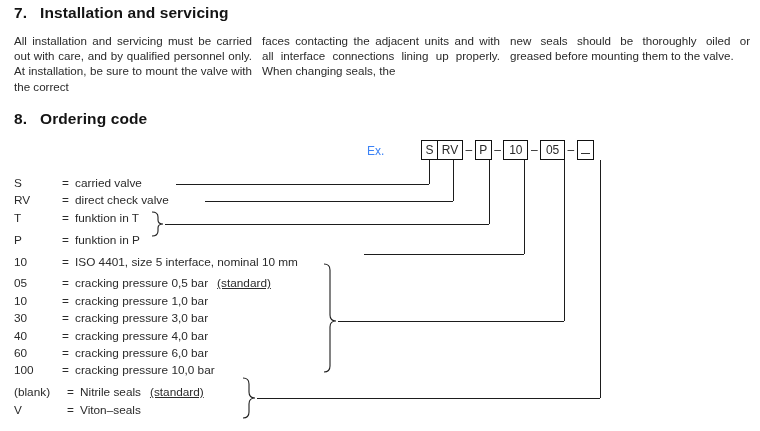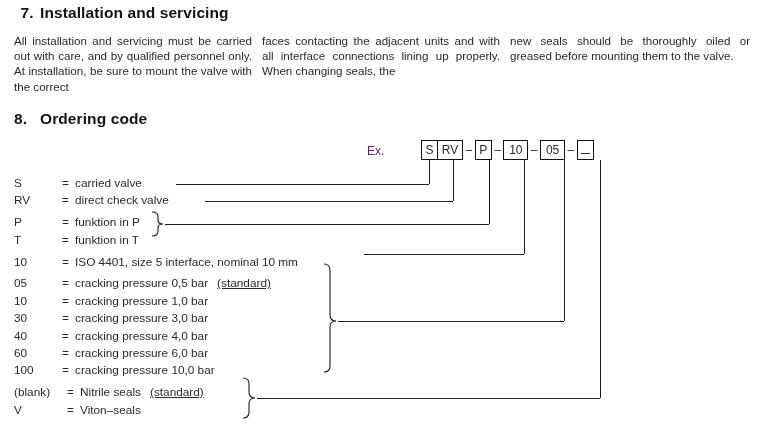--- a/index.html
+++ b/index.html
@@ -37,21 +37,21 @@
     line-height: 15.2px;
     color: #2a2a2a;
     text-align: justify;
   }
   .col p { margin: 0; }
   .ex-label {
     position: absolute;
     left: 367px;
     top: 144px;
     font-size: 12px;
-    color: #701a75;
+    color: #3b82f6;
   }
   .code-row {
     position: absolute;
     left: 421px;
     top: 140px;
     display: flex;
     align-items: stretch;
     height: 20px;
   }
   .code-box {
@@ -128,21 +128,21 @@
     shape-rendering: crispEdges;
   }
   #leaders path.brace {
     stroke-width: 1.1;
     shape-rendering: geometricPrecision;
   }
 </style>
 </head>
 <body>
 
-<div class="section-heading" style="left:14px; top:4px;text-align:center;">
+<div class="section-heading" style="left:14px; top:4px;">
   <span class="num">7.</span><span>Installation and servicing</span>
 </div>
 
 <div class="col" style="left:14px; top:33px; width:238px;">
   <p>All installation and servicing  must be carried out with care, and by qualified personnel only. At installation, be sure to mount the valve with the correct</p>
 </div>
 <div class="col" style="left:262px; top:33px; width:238px;">
   <p>faces  contacting  the  adjacent  units and with all interface connections lining up properly. When changing seals, the</p>
 </div>
 <div class="col" style="left:510px; top:33px; width:240px;">
@@ -168,25 +168,25 @@
   <div class="code-box blank"></div>
 </div>
 
 <div class="legend">
   <div class="legend-row">
     <span class="key">S</span><span class="eq">=</span><span>carried valve</span>
   </div>
   <div class="legend-row">
     <span class="key">RV</span><span class="eq">=</span><span>direct check valve</span>
   </div>
+  <div class="legend-row">
+    <span class="key">T</span><span class="eq">=</span><span>funktion in T</span>
+  </div>
   <div class="legend-row gap-before">
     <span class="key">P</span><span class="eq">=</span><span>funktion in P</span>
-  </div>
-  <div class="legend-row">
-    <span class="key">T</span><span class="eq">=</span><span>funktion in T</span>
   </div>
   <div class="legend-row gap-before">
     <span class="key">10</span><span class="eq">=</span><span>ISO 4401, size 5 interface, nominal 10 mm</span>
   </div>
   <div class="legend-row gap-before">
     <span class="key">05</span><span class="eq">=</span><span>cracking pressure 0,5 bar</span><span class="std">(standard)</span>
   </div>
   <div class="legend-row">
     <span class="key">10</span><span class="eq">=</span><span>cracking pressure 1,0 bar</span>
   </div>

